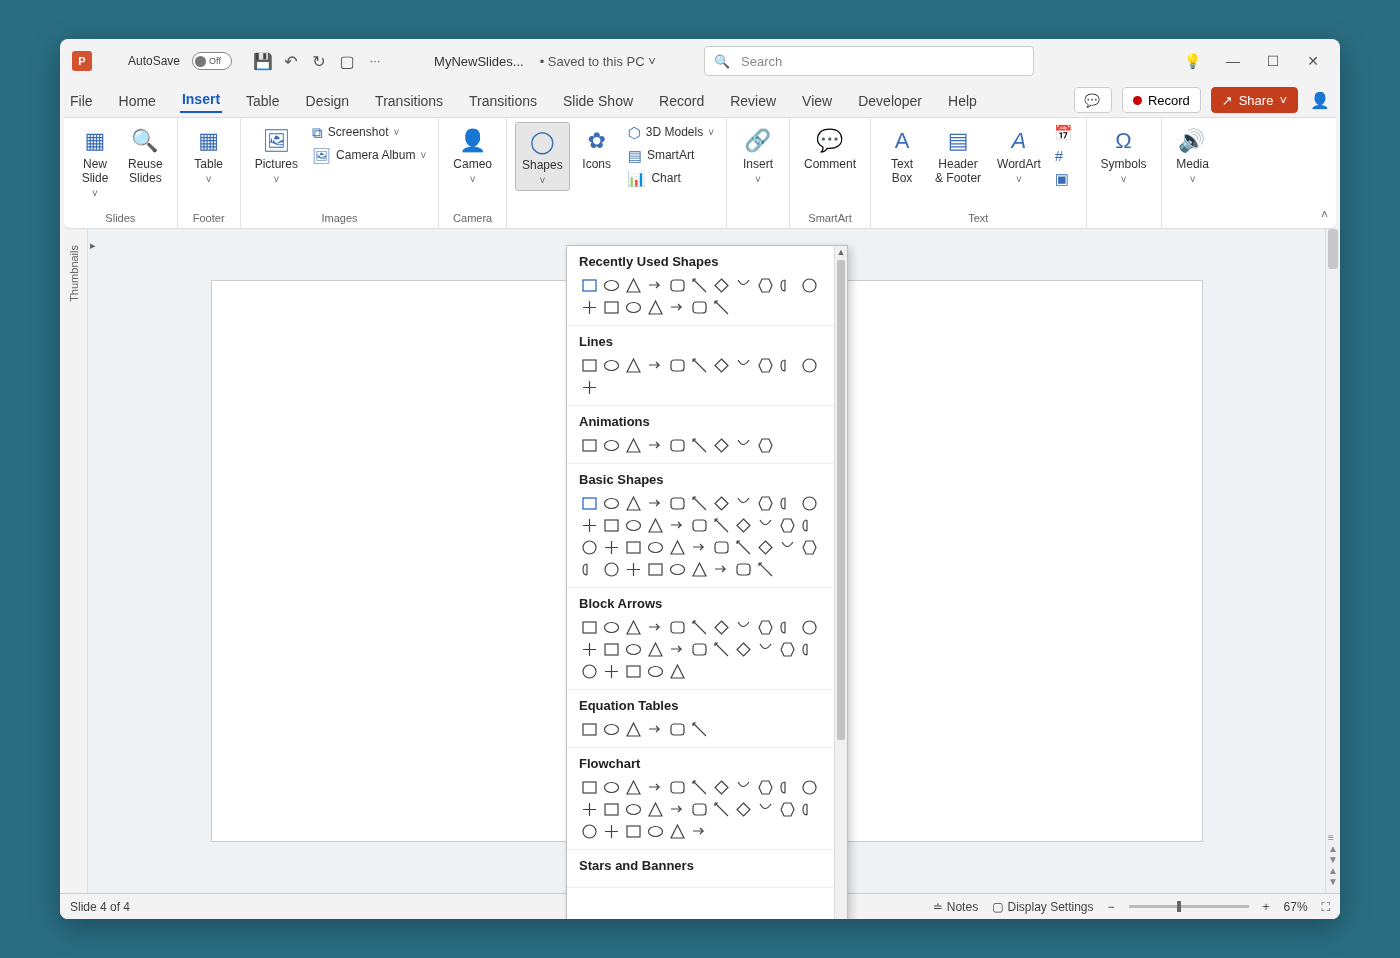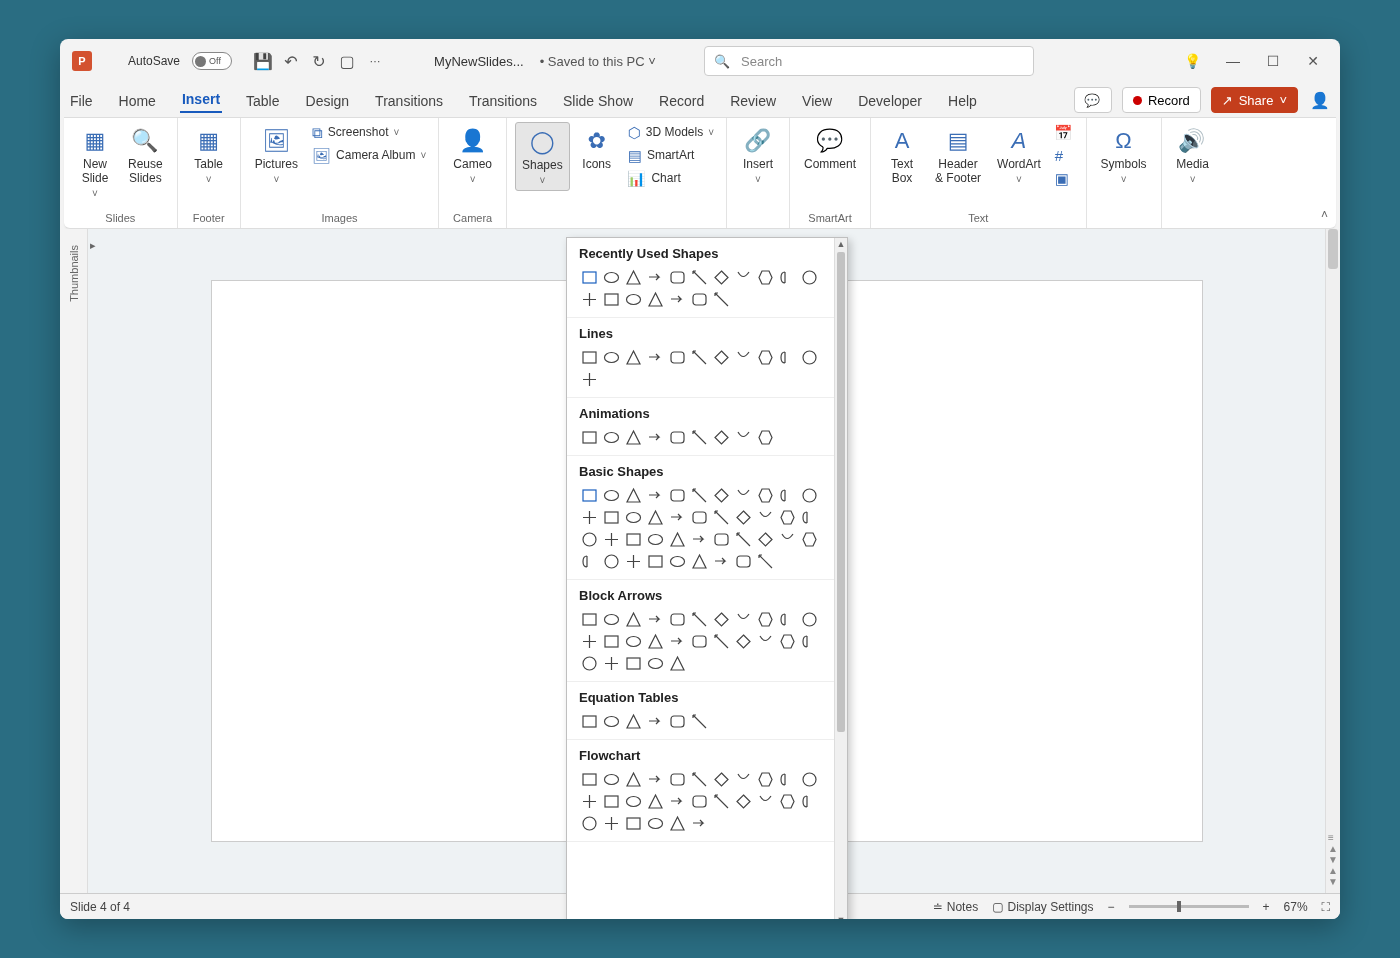--- a/index.html
+++ b/index.html
@@ -44,21 +44,21 @@
   .content{flex:1;display:flex;position:relative;background:#eef2f4;}
   .thumbnail-rail{width:28px;background:#f3f3f3;border-right:1px solid #ddd;display:flex;align-items:flex-start;justify-content:center;padding-top:16px;}
   .thumbnail-rail span{writing-mode:vertical-rl;transform:rotate(180deg);font-size:11px;color:#666;}
   .thumbnail-expand{position:absolute;left:30px;top:10px;font-size:11px;color:#666;}
   .slide-area{flex:1;position:relative;display:flex;align-items:center;justify-content:center;}
   .slide{background:#fff;width:990px;height:560px;box-shadow:0 0 0 1px #ccc;}
   .vscroll{width:15px;background:#f0f0f0;border-left:1px solid #ddd;position:relative;}
   .vscroll-thumb{position:absolute;top:0;left:2px;right:2px;height:40px;background:#c7c7c7;border-radius:3px;}
   .vscroll .navdots{position:absolute;bottom:6px;left:0;right:0;display:flex;flex-direction:column;align-items:center;gap:2px;color:#888;font-size:10px;}
   
-  .shapes-dd{position:absolute;top:8px;left:478px;width:282px;height:690px;background:#fff;border:1px solid #bfbfbf;box-shadow:3px 3px 8px rgba(0,0,0,.2);display:flex;flex-direction:column;z-index:50;}
+  .shapes-dd{position:absolute;top:16px;left:478px;width:282px;height:690px;background:#fff;border:1px solid #bfbfbf;box-shadow:3px 3px 8px rgba(0,0,0,.2);display:flex;flex-direction:column;z-index:50;}
   .shapes-scroll{flex:1;overflow:hidden;position:relative;}
   .shapes-scrollbar{position:absolute;right:0;top:0;bottom:0;width:13px;background:#f0f0f0;border-left:1px solid #ddd;}
   .shapes-scrollbar .thumb{position:absolute;top:14px;left:2px;right:2px;height:480px;background:#c2c2c2;border-radius:2px;}
   .shapes-scrollbar .arr{position:absolute;left:0;right:0;text-align:center;font-size:9px;color:#666;}
   .shapes-scrollbar .arr.up{top:1px;}
   .shapes-scrollbar .arr.dn{bottom:1px;}
   .cat{border-bottom:1px solid #eee;padding:8px 10px 8px 12px;}
   .cat-title{font-size:13px;font-weight:600;color:#222;margin-bottom:6px;}
   .shape-grid{display:flex;flex-wrap:wrap;gap:2px;}
   .shp{width:20px;height:20px;display:flex;align-items:center;justify-content:center;cursor:pointer;color:#444;}
@@ -1024,20 +1024,23 @@
                     <polygon points="8.5,2 15,15 2,15"></polygon>
                   </svg>
                 </div>
                 <div class="shp">
                   <svg viewBox="0 0 17 17">
                     <path d="M2 8 h10 l-3 -3 m3 3 l-3 3"></path>
                   </svg>
                 </div>
               </div>
             </div>
+            <div class="cat">
+              <div class="cat-title">Stars and Banners</div>
+            </div>
           </div>
         <div class="shapes-scrollbar">
           <div class="arr up">▲</div>
           <div class="thumb"></div>
           <div class="arr dn">▼</div>
         </div>
       </div>
 
     </div>
     <div class="vscroll">

